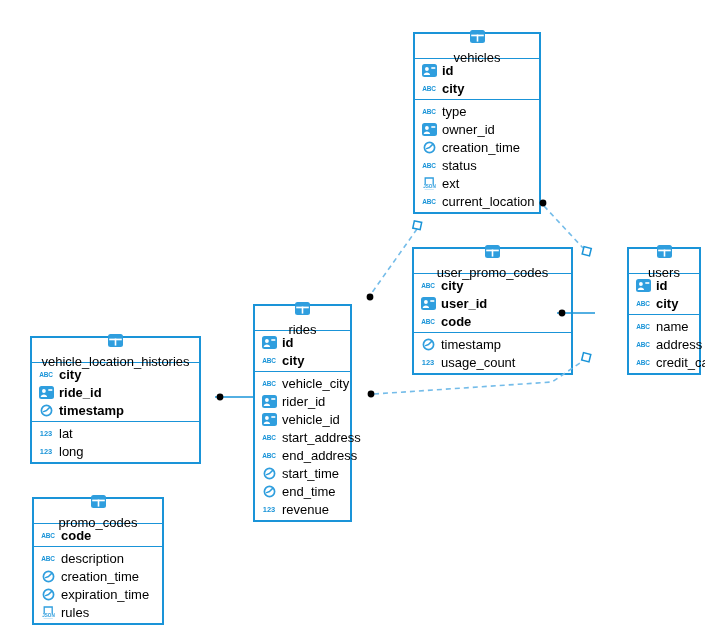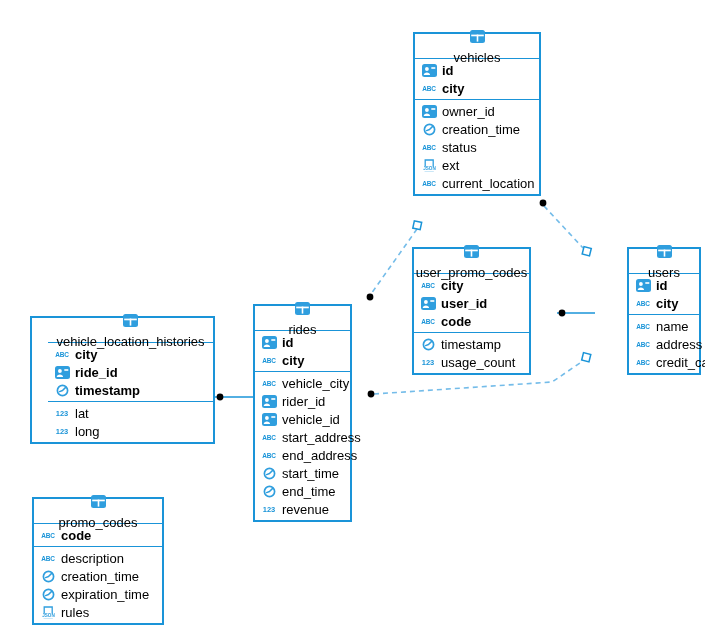--- a/index.html
+++ b/index.html
@@ -55,20 +55,26 @@
         <div class="row pk">
           <span class="ficon">
             <span class="abc">ABC</span>
           </span>
           <span class="lbl">city</span>
         </div>
       </div>
       <div class="sec">
         <div class="row">
           <span class="ficon">
+            <span class="abc">ABC</span>
+          </span>
+          <span class="lbl">type</span>
+        </div>
+        <div class="row">
+          <span class="ficon">
             <svg width="15" height="13" viewBox="0 0 15 13">
               <rect width="15" height="13" rx="2.5" fill="#2f9ede"></rect>
               <circle cx="4.9" cy="5" r="1.9" fill="#fff"></circle>
               <path d="M1.7 11 C1.7 7.6 8.1 7.6 8.1 11 Z" fill="#fff"></path>
               <rect x="9.3" y="3.2" width="4" height="1.6" fill="#fff"></rect>
             </svg>
           </span>
           <span class="lbl">owner_id</span>
         </div>
         <div class="row">
@@ -97,21 +103,21 @@
           <span class="lbl">ext</span>
         </div>
         <div class="row">
           <span class="ficon">
             <span class="abc">ABC</span>
           </span>
           <span class="lbl">current_location</span>
         </div>
       </div>
     </div>
-    <div class="tbl" style="left: 412px; top: 247px; width: 119px;">
+    <div class="tbl" style="left: 412px; top: 247px; width: 161px;">
       <div class="hdr">
         <span class="ficon">
           <svg width="15" height="13" viewBox="0 0 15 13">
             <rect width="15" height="13" rx="2.5" fill="#2f9ede"></rect>
             <rect x="1.2" y="4.6" width="12.6" height="1.7" fill="#fff"></rect>
             <rect x="6.7" y="4.6" width="1.6" height="7" fill="#fff"></rect>
           </svg>
         </span>
         <span>user_promo_codes</span>
       </div>
@@ -299,21 +305,21 @@
           <span class="lbl">end_time</span>
         </div>
         <div class="row">
           <span class="ficon">
             <span class="n123">123</span>
           </span>
           <span class="lbl">revenue</span>
         </div>
       </div>
     </div>
-    <div class="tbl" style="left: 30px; top: 316px; width: 185px; padding-left: 16px;">
+    <div class="tbl" style="left: 30px; top: 336px; width: 171px;">
       <div class="hdr">
         <span class="ficon">
           <svg width="15" height="13" viewBox="0 0 15 13">
             <rect width="15" height="13" rx="2.5" fill="#2f9ede"></rect>
             <rect x="1.2" y="4.6" width="12.6" height="1.7" fill="#fff"></rect>
             <rect x="6.7" y="4.6" width="1.6" height="7" fill="#fff"></rect>
           </svg>
         </span>
         <span>vehicle_location_histories</span>
       </div>

